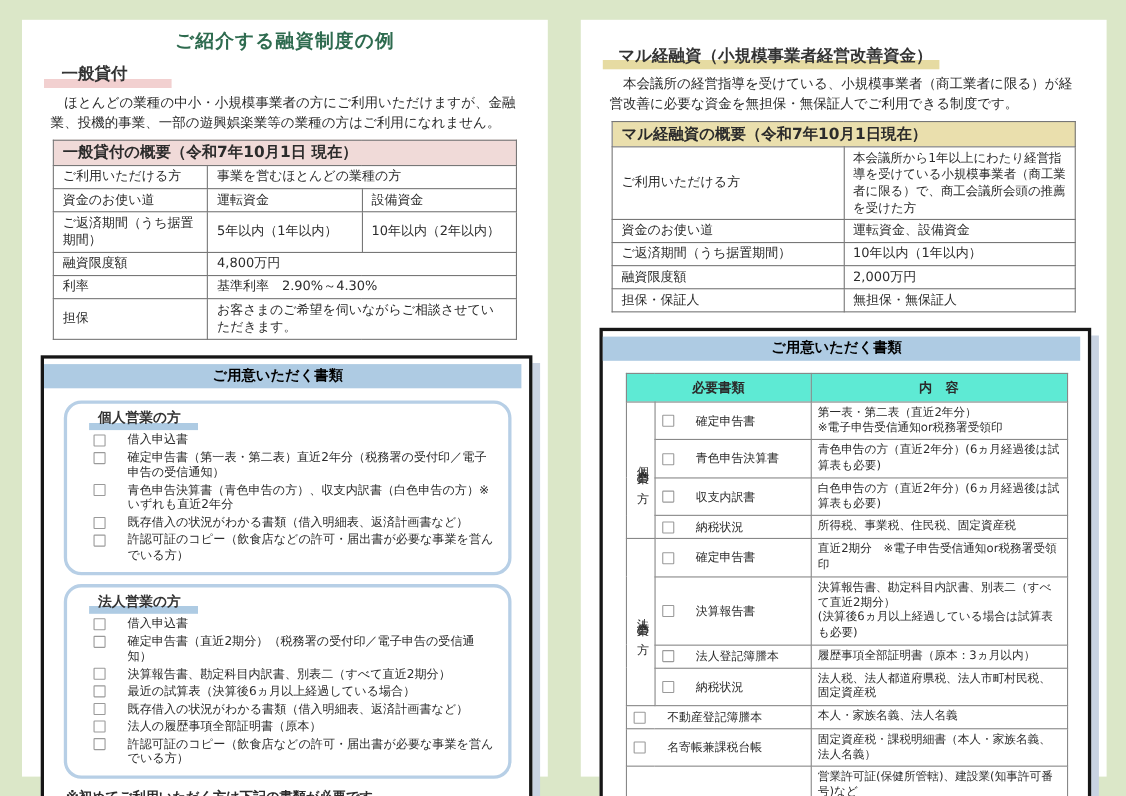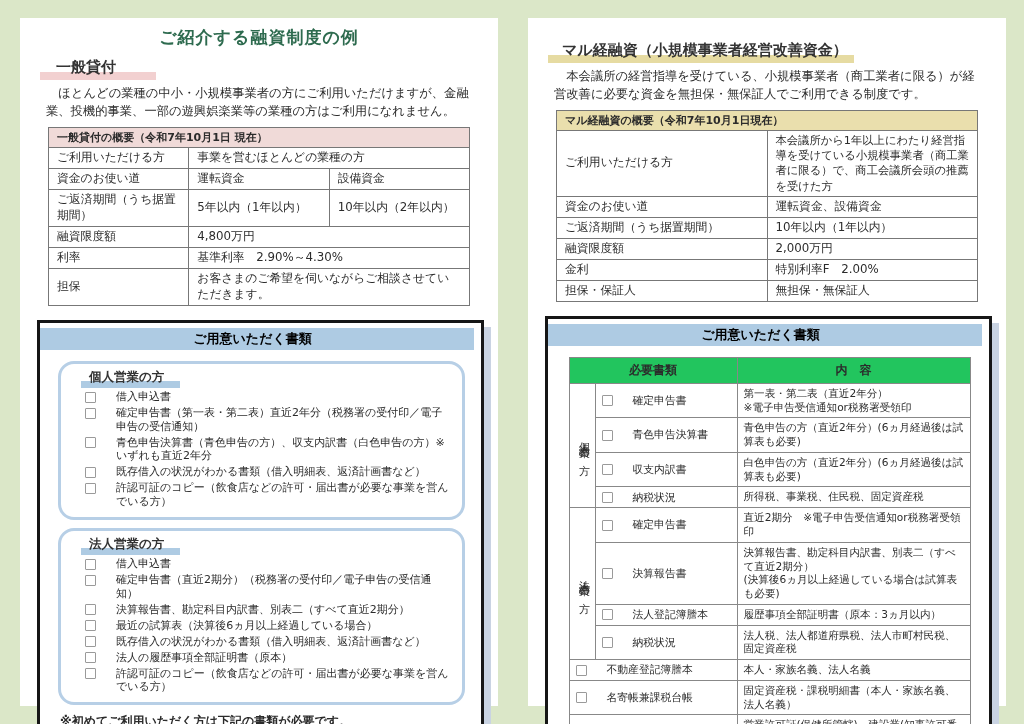--- a/index.html
+++ b/index.html
@@ -28,21 +28,21 @@
     font-size:12.3px;line-height:1.5;margin:4px 26px 6px;text-indent:1em;
   }
 
   table.overview{
     border-collapse:collapse;font-size:11.8px;margin:6px auto 0;
     width:422px;table-layout:fixed;
   }
   table.overview th,table.overview td{
     border:1px solid #777;padding:2px 8px;text-align:left;vertical-align:middle;
   }
-  th.ovh{text-align:center;font-size:11px;padding:3px 4px;}
+  th.ovh{text-align:center;font-size:14px;padding:3px 4px;}
   th.ovh.pink-h{background:#f0dad8;}
   th.ovh.tan-h{background:#eadfad;}
   td.lbl{width:128px;}
   .ov-val2{line-height:1.35;font-size:11.3px;}
 
   .docbox{
     position:relative;box-sizing:border-box;
     margin:14px 0 0 17px;width:447px;height:444px;
     border:3px solid #161616;background:#fff;
     box-shadow:7px 7px 0 #c9d3e2;
@@ -75,21 +75,21 @@
   .ft-items{margin-left:4px;}
 
   table.doctable{
     border-collapse:collapse;font-size:10.8px;margin:4px auto 0;
     width:402px;table-layout:fixed;
   }
   table.doctable th,table.doctable td{
     border:1px solid #888;padding:3px 6px;vertical-align:middle;text-align:left;
   }
   table.doctable th{
-    background:#22c55e;text-align:center;font-size:12px;padding:4px 2px;
+    background:#5eead4;text-align:center;font-size:12px;padding:4px 2px;
   }
   col.c-group{width:26px;}
   col.c-doc{width:142px;}
   td.vert{
     text-align:center;padding:2px 1px;
   }
   .vert-inner{
     writing-mode:vertical-rl;text-orientation:upright;
     margin:0 auto;font-size:11px;letter-spacing:2px;font-weight:normal;
   }
@@ -233,24 +233,20 @@
       <td class="lbl">資金のお使い道</td>
       <td>運転資金、設備資金</td>
     </tr>
     <tr>
       <td class="lbl">ご返済期間（うち据置期間）</td>
       <td>10年以内（1年以内）</td>
     </tr>
     <tr>
       <td class="lbl">融資限度額</td>
       <td>2,000万円</td>
-    </tr>
-    <tr>
-      <td class="lbl">金利</td>
-      <td>特別利率F　2.00%</td>
     </tr>
     <tr>
       <td class="lbl">担保・保証人</td>
       <td>無担保・無保証人</td>
     </tr>
   </tbody>
     </table>
 
   <div class="docbox">
     <div class="docbar">ご用意いただく書類</div>

